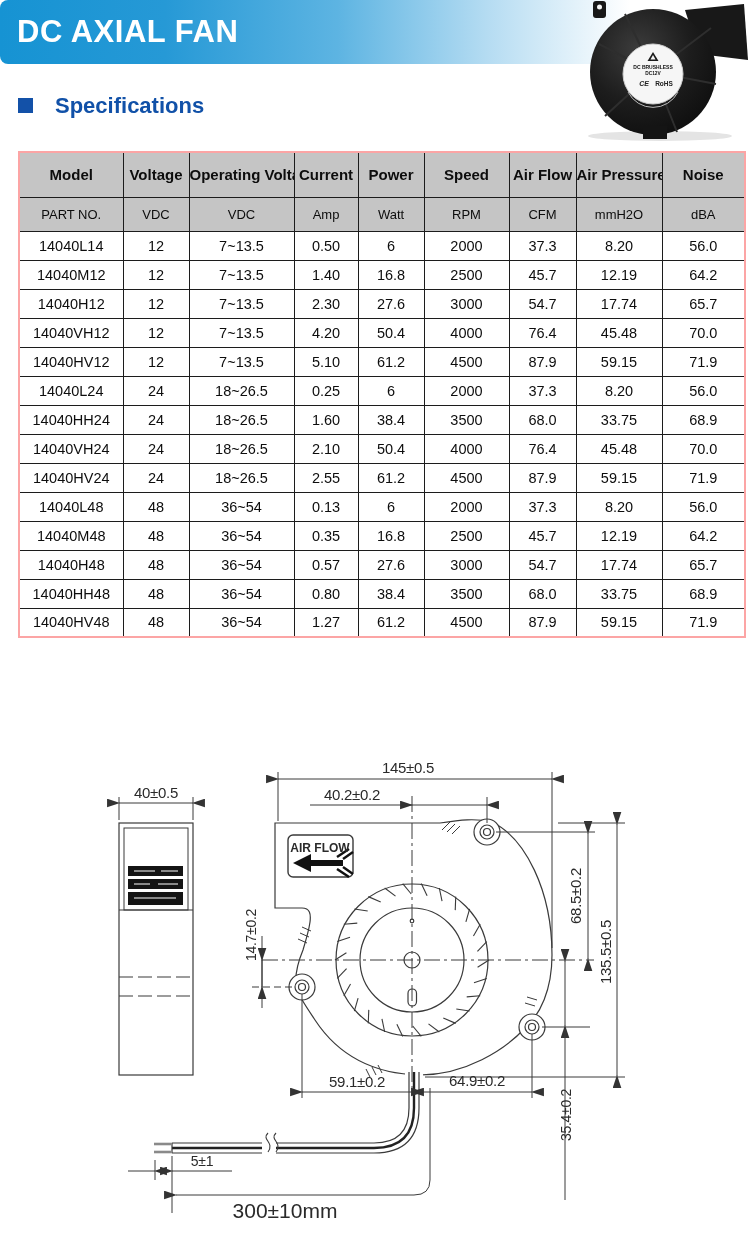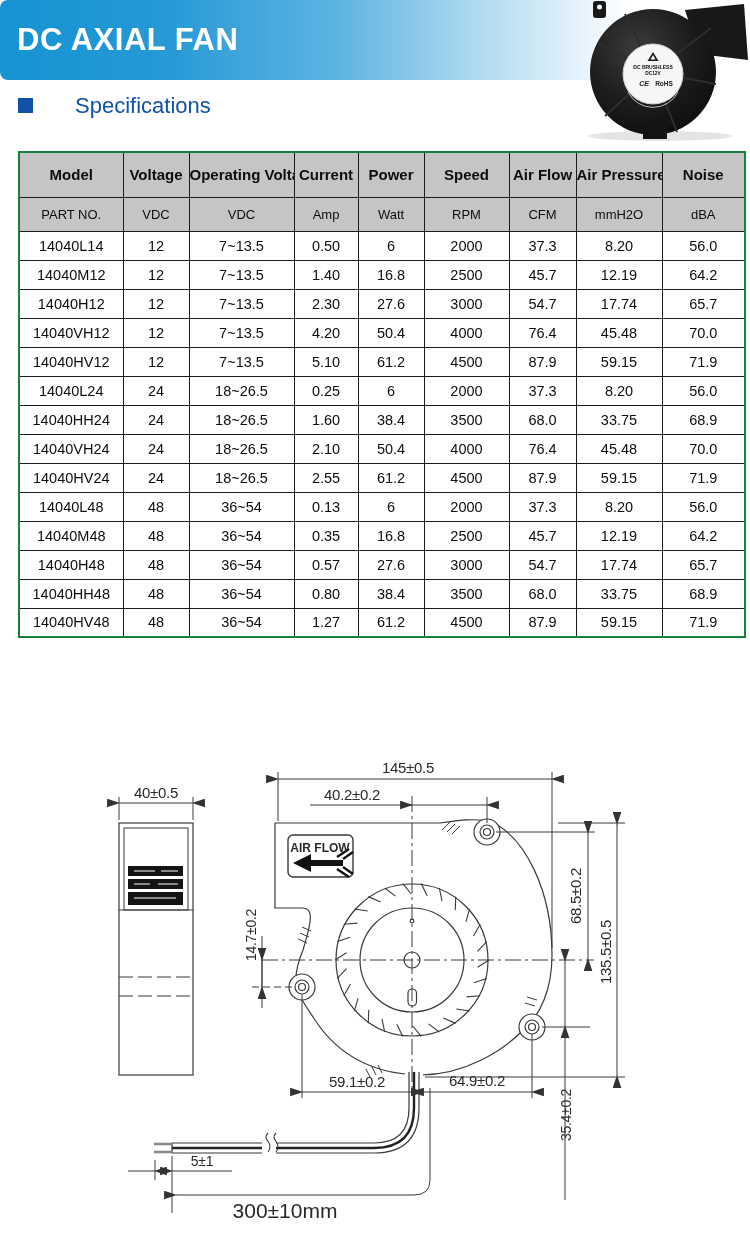--- a/index.html
+++ b/index.html
@@ -1,31 +1,31 @@
 <!DOCTYPE html>
 <html><head>
 <meta charset="utf-8">
 <style>
   html,body{margin:0;padding:0;}
   body{width:750px;height:1251px;position:relative;background:#fff;overflow:hidden;
        font-family:"Liberation Sans",sans-serif;}
   
-  .banner{position:absolute;left:0;top:0;width:750px;height:80px;
+  .banner{position:absolute;left:0;top:0;width:750px;height:64px;
           background:linear-gradient(90deg,#1693d3 0%,#2699d6 22%,#5db4e2 45%,#b5dcf2 65%,#ffffff 84%);
           border-radius:8px 0 0 8px;}
   .banner h1{position:absolute;left:17px;top:50%;transform:translateY(-50%);
              margin:0;font-size:31px;font-weight:bold;color:#ffffff;letter-spacing:.5px;}
   
   .photo{position:absolute;left:565px;top:0;width:185px;height:142px;}
   
   .sec-bullet{position:absolute;left:18px;top:98px;width:15px;height:15px;background:#1351a8;}
-  .sec-title{position:absolute;left:55px;top:93px;font-size:22px;font-weight:normal;color:#1151a8;margin-left:20px;}
+  .sec-title{position:absolute;left:55px;top:93px;font-size:22px;font-weight:bold;color:#1151a8;}
   
   .spec-wrap{position:absolute;left:18px;top:151px;}
-  table.spec{border-collapse:collapse;table-layout:fixed;width:726px;border:2px solid #15803d;}
+  table.spec{border-collapse:collapse;table-layout:fixed;width:726px;border:2px solid #fca5a5;}
   table.spec th,table.spec td{border:1px solid #1c1c1c;text-align:center;vertical-align:middle;
         color:#0d0d0d;padding:0;overflow:hidden;white-space:nowrap;}
   table.spec thead tr.hdr{height:45px;}
   table.spec thead tr.hdr th{background:#c5c5c5;font-size:15px;font-weight:bold;line-height:1.15;}
   table.spec thead tr.unit{height:34px;}
   table.spec thead tr.unit th{background:#c5c5c5;font-size:13px;font-weight:normal;}
   table.spec tbody tr{height:29px;}
   table.spec tbody td{font-size:14.5px;background:#fff;}
   
   .drawing{position:absolute;left:0;top:730px;width:750px;height:521px;}

